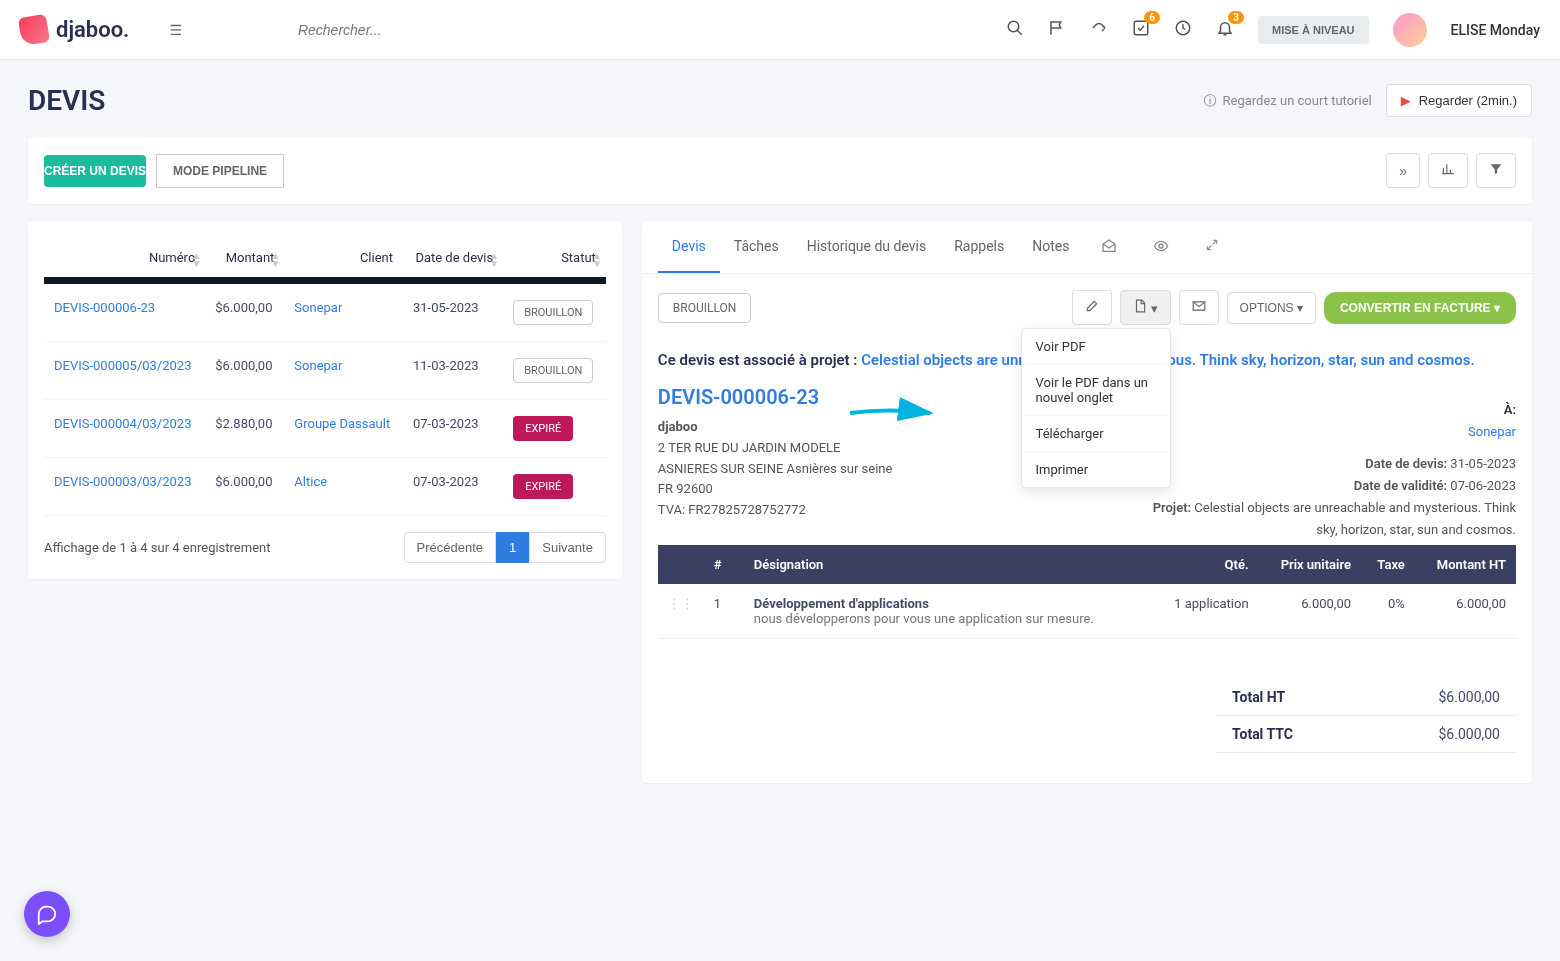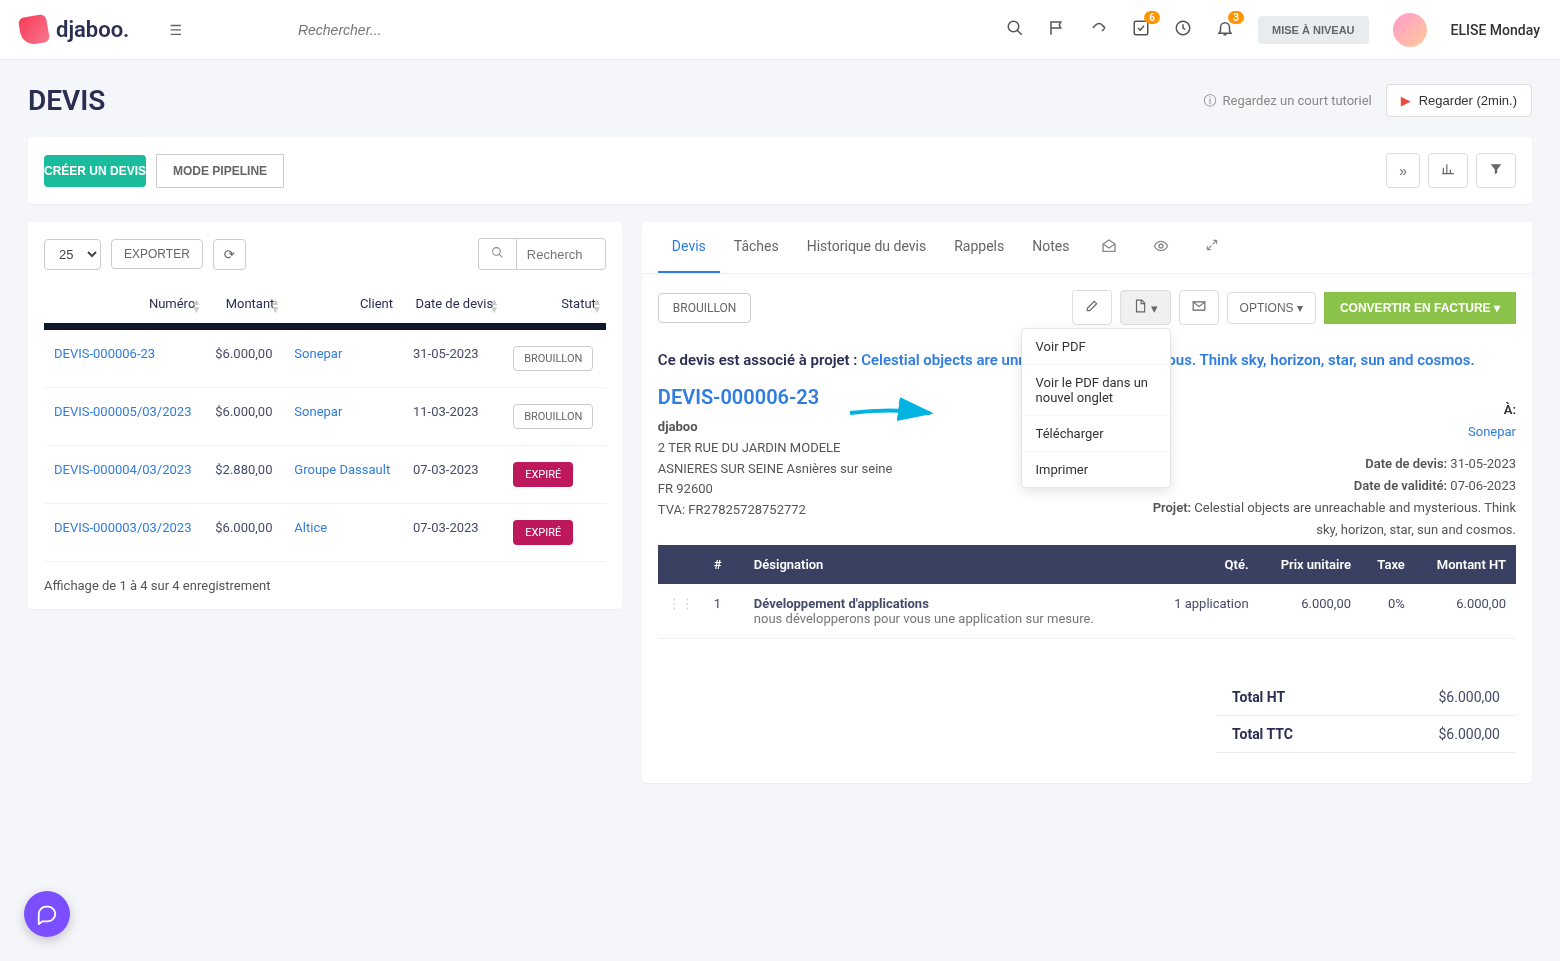--- a/index.html
+++ b/index.html
@@ -58,21 +58,21 @@
 .tabs{display:flex;border-bottom:1px solid #eee;padding:0 16px}
 .tab{padding:16px 14px;font-size:14px;color:#666;cursor:pointer;border-bottom:2px solid transparent}
 .tab.active{color:#2f7de1;border-bottom-color:#2f7de1}
 .tab-icon{padding:16px 18px;color:#888;cursor:pointer}
 .detail-toolbar{display:flex;align-items:center;padding:16px;gap:8px}
 .chip-draft{border:1px solid #ccc;padding:7px 14px;border-radius:4px;font-size:12px;color:#666}
 .detail-toolbar .spacer{flex:1}
 .tb-btn{border:1px solid #ddd;background:#fff;padding:8px 12px;border-radius:4px;color:#666;cursor:pointer;font-size:13px}
 .tb-btn.pdf{background:#f0f0f0}
 .tb-btn.options{font-size:12px}
-.convert-btn{background:#8bc34a;color:#fff;border:none;padding:9px 16px;border-radius:0;font-weight:600;font-size:12px;cursor:pointer}
+.convert-btn{background:#8bc34a;color:#fff;border:none;padding:9px 16px;border-radius:12px;font-weight:600;font-size:12px;cursor:pointer}
 .dropdown{position:absolute;background:#fff;border:1px solid #e5e5e5;border-radius:4px;box-shadow:0 4px 12px rgba(0,0,0,.1);width:150px;z-index:100}
 .dropdown-item{padding:10px 14px;font-size:13px;color:#333;cursor:pointer;border-bottom:1px solid #f5f5f5}
 .dropdown-item:last-child{border-bottom:none}
 .detail-body{padding:10px 16px 30px;position:relative}
 .assoc-line{font-size:15px;font-weight:600;color:#2a2e52;margin-bottom:16px}
 .devis-number{color:#2f7de1;font-size:20px;font-weight:600;margin-bottom:8px}
 .company-info{font-size:13px;color:#555;line-height:1.6}
 .meta-right{position:absolute;right:16px;top:58px;text-align:right;font-size:13px;color:#555;line-height:1.7}
 .meta-right .label{font-weight:600}
 .meta-right .a-label{font-weight:600;color:#333}
@@ -154,32 +154,20 @@
           </svg></button>
       <button class="icon-btn"><svg width="14" height="14" viewBox="0 0 24 24" fill="currentColor">
             <path d="M3 4h18l-7 9v6l-4 2v-8z"></path>
           </svg></button>
     </div>
   </div>
 
   <div class="two-col">
 
     <div class="card list-card col-left">
-      <div class="list-controls">
-        <select class="select"><option>25</option></select>
-        <button class="export-btn">EXPORTER</button>
-        <button class="refresh-btn">⟳</button>
-        <div class="list-search">
-          <button class="sbtn"><svg width="13" height="13" viewBox="0 0 24 24" fill="none" stroke="currentColor" stroke-width="2">
-                <circle cx="10" cy="10" r="7"></circle>
-                <line x1="21" y1="21" x2="15" y2="15"></line>
-              </svg></button>
-          <input placeholder="Recherch" style="">
-        </div>
-      </div>
       <table class="data">
         <thead>
             <tr>
           <th><span>Numéro</span><span class="sort-ind">▲<br>▼</span></th>
           <th><span>Montant</span><span class="sort-ind">▲<br>▼</span></th>
           <th><span>Client</span></th>
           <th><span>Date de devis</span><span class="sort-ind">▲<br>▼</span></th>
           <th><span>Statut</span><span class="sort-ind">▲<br>▼</span></th>
         </tr>
           </thead>
@@ -209,20 +197,25 @@
             <td><span class="link">DEVIS-000003/03/2023</span></td>
             <td>$6.000,00</td>
             <td><span class="link">Altice</span></td>
             <td>07-03-2023</td>
             <td><span class="status-expired">EXPIRÉ</span></td>
           </tr>
         </tbody>
       </table>
       <div class="table-footer">
         <span>Affichage de 1 à 4 sur 4 enregistrement</span>
+        <div class="pagination">
+          <button class="page-btn">Précédente</button>
+          <button class="page-btn active">1</button>
+          <button class="page-btn">Suivante</button>
+        </div>
       </div>
     </div>
 
     <div class="card detail-card col-right">
       <div class="tabs">
         <div class="tab active">Devis</div>
         <div class="tab">Tâches</div>
         <div class="tab">Historique du devis</div>
         <div class="tab">Rappels</div>
         <div class="tab">Notes</div>

